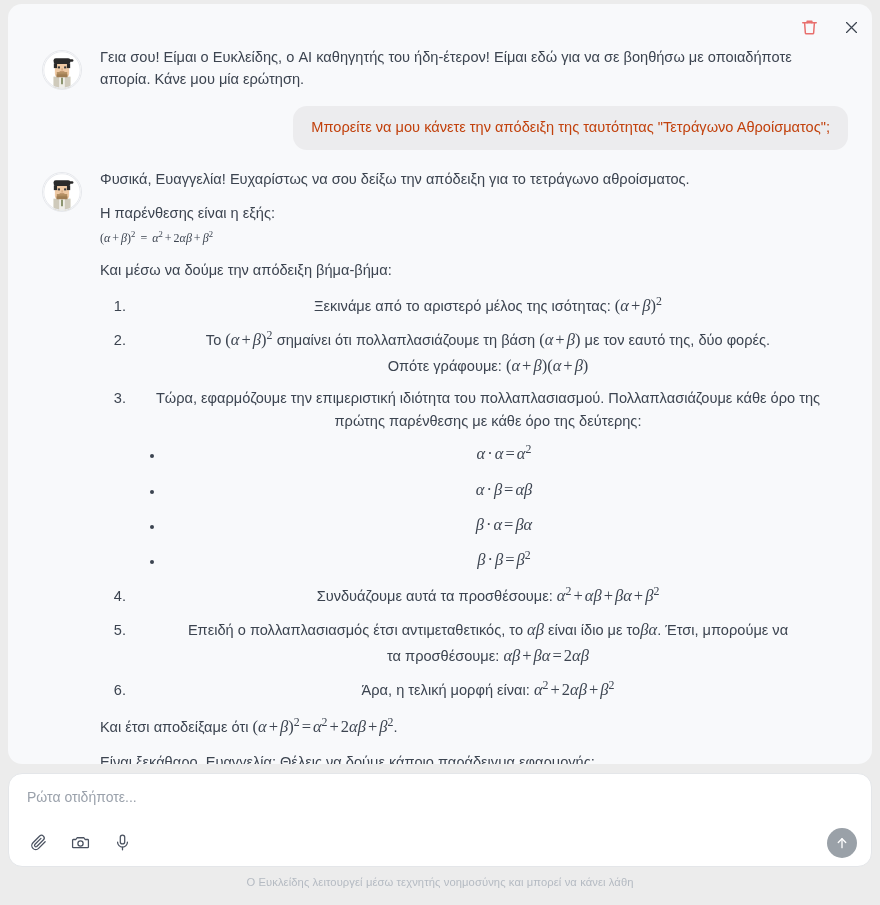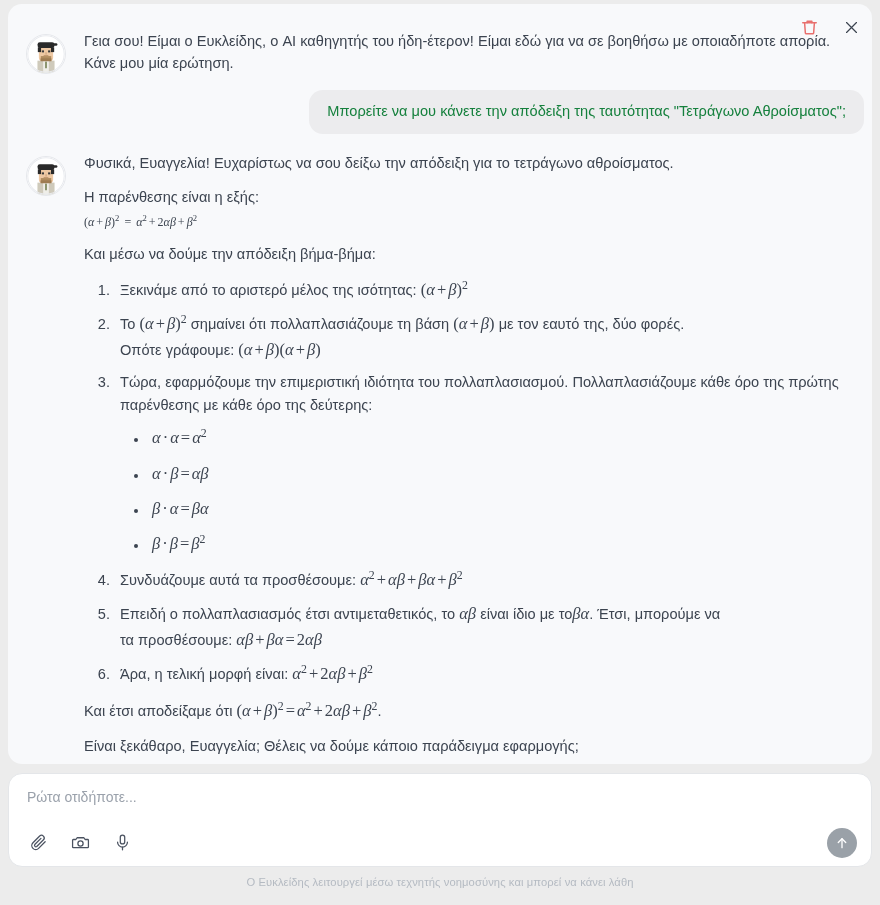--- a/index.html
+++ b/index.html
@@ -31,21 +31,21 @@
     height: 760px;
     background: #f8f9fb;
     border-radius: 14px;
     overflow: hidden;
   }
 
   .chat-scroll {
     position: absolute;
     inset: 0;
     overflow: hidden;
-    padding: 0;
+    padding: 16px;
   }
 
   
   .top-actions {
     position: absolute;
     right: 10px;
     top: 12px;
     display: flex;
     align-items: center;
     gap: 20px;
@@ -98,21 +98,21 @@
 
   
   .user-row {
     display: flex;
     justify-content: flex-end;
     padding: 16px 0 0 0;
     margin-right: -8px;
   }
   .user-bubble {
     background: #ececee;
-    color: #15803d;
+    color: #c2410c;
     border-radius: 14px;
     padding: 11px 18px;
     font-size: 14.6px;
     line-height: 1.5;
     max-width: 640px;
     white-space: nowrap;
   }
 
   
   .math {
@@ -135,20 +135,21 @@
     display: block;
     margin: 2px 0 12px 0;
     font-size: 12px;
   }
 
   
   ol.steps {
     margin: 0 0 12px 0;
     padding-left: 30px;
     color: #3c4450;
+    text-align: center;
   }
   ol.steps > li {
     margin-bottom: 9px;
     padding-left: 6px;
     line-height: 1.54;
   }
   ol.steps > li:last-child { margin-bottom: 0; }
 
   ul.sub {
     list-style: disc;

